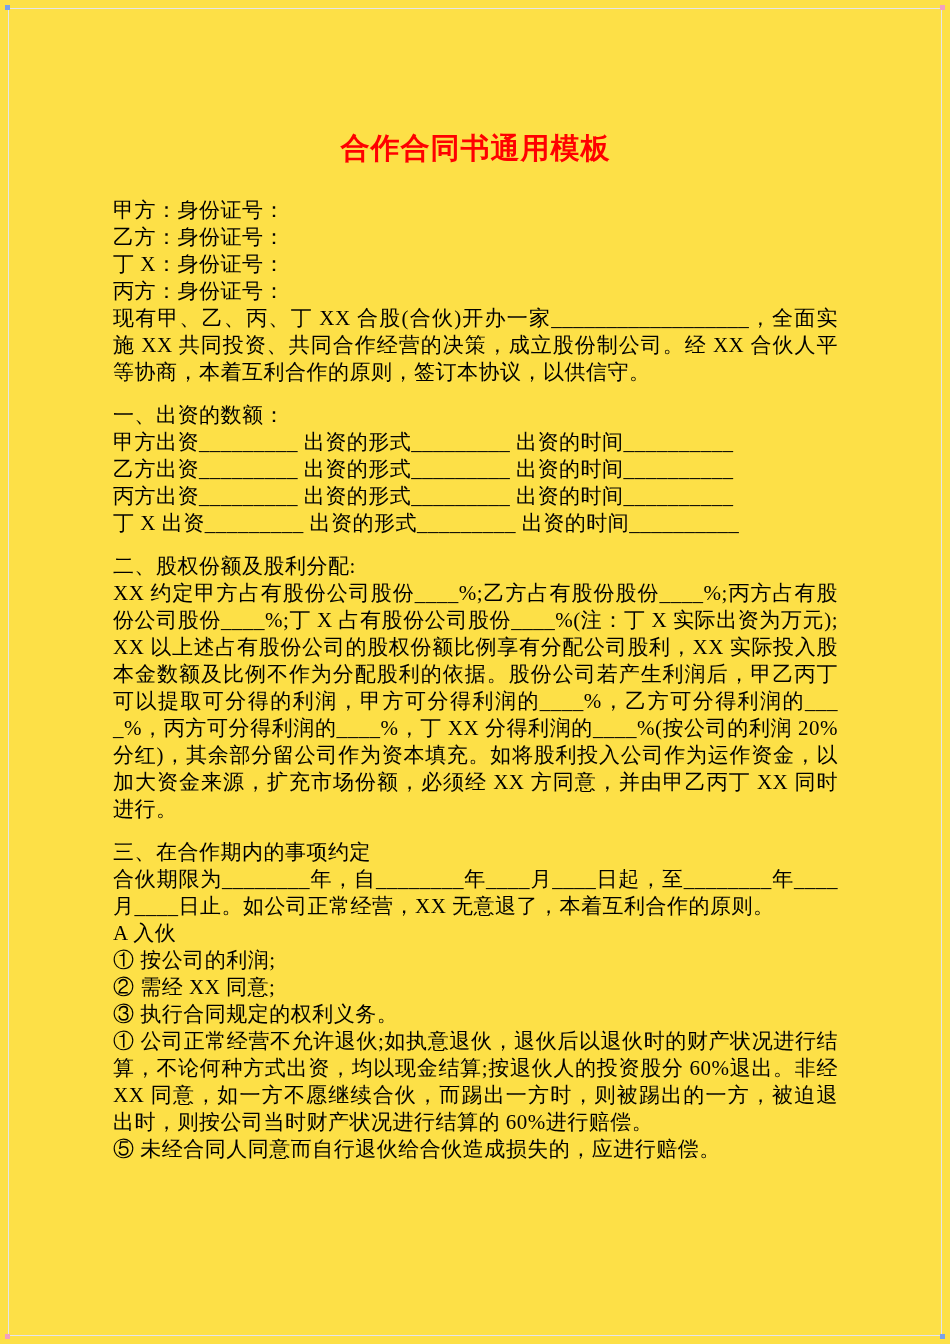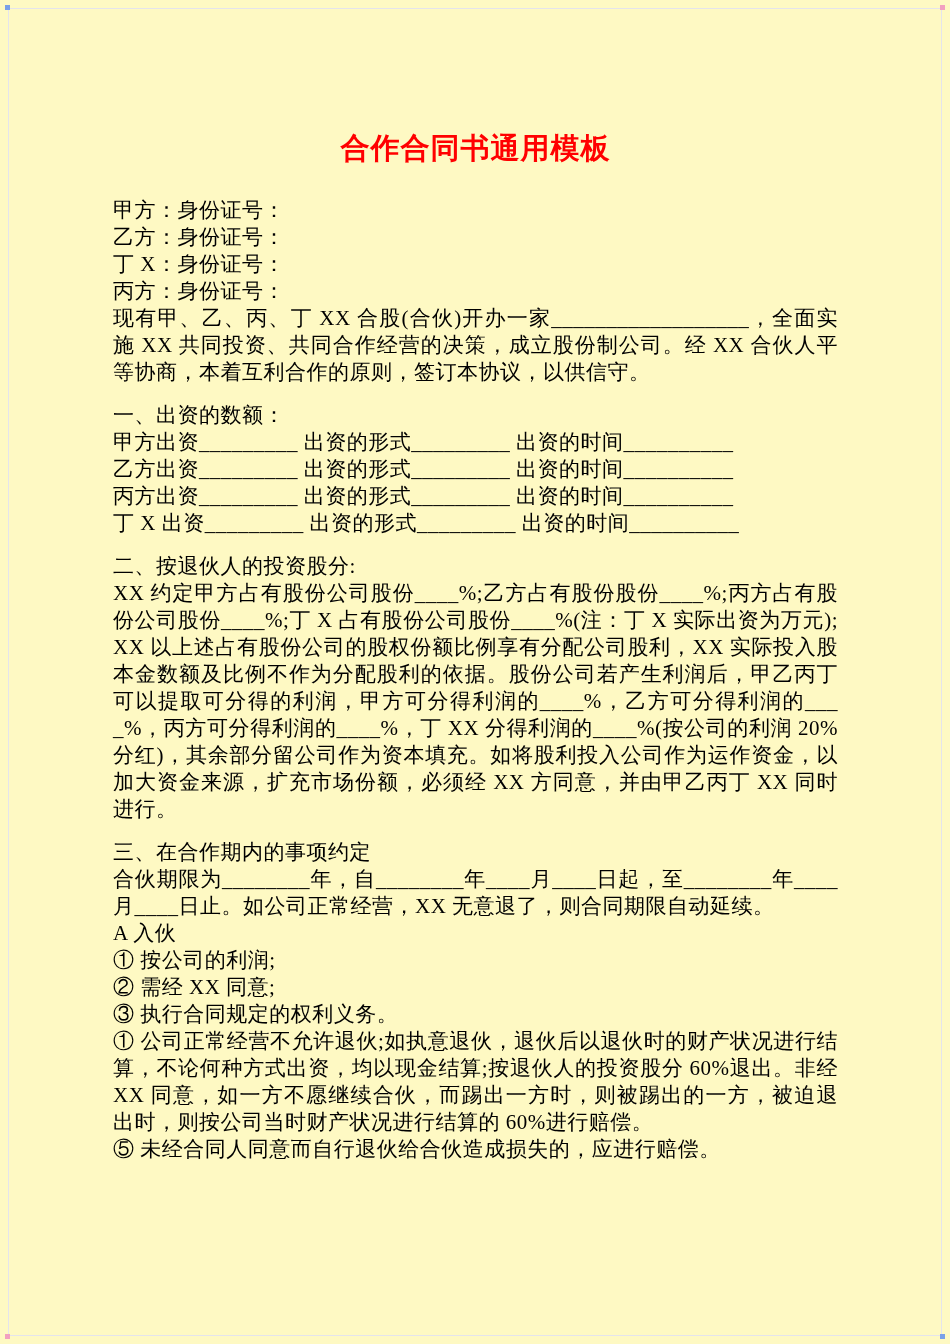--- a/index.html
+++ b/index.html
@@ -1,21 +1,21 @@
 <!DOCTYPE html>
 <html style="--title-red: #ff0000; --frame: #e4e4ec; --corner-blue: #7aa0e8; --corner-pink: #f2a0c0;"><head>
 <meta charset="utf-8">
 <style>
   * { margin: 0; padding: 0; box-sizing: border-box; }
   html, body { background: #ffffff; }
   .page {
     position: relative;
     width: 950px;
     height: 1344px;
-    background: #fef9c3;
+    background: #fde047;
     overflow: hidden;
     padding: 131px 112px 0 113px;
     font-family: "Liberation Serif", "DejaVu Serif", serif;
     color: #000000;
   }
   .frame {
     position: absolute;
     inset: 8px;
     border: 1px solid var(--frame, #e4e4ec);
     pointer-events: none;
@@ -63,26 +63,26 @@
     <p>丁 X：身份证号：</p>
     <p>丙方：身份证号：</p>
     <p>现有甲、乙、丙、丁 XX 合股(合伙)开办一家__________________，全面实施 XX 共同投资、共同合作经营的决策，成立股份制公司。经 XX 合伙人平等协商，本着互利合作的原则，签订本协议，以供信守。</p>
 
     <p class="gap">一、出资的数额：</p>
     <p>甲方出资_________ 出资的形式_________ 出资的时间__________</p>
     <p>乙方出资_________ 出资的形式_________ 出资的时间__________</p>
     <p>丙方出资_________ 出资的形式_________ 出资的时间__________</p>
     <p>丁 X 出资_________ 出资的形式_________ 出资的时间__________</p>
 
-    <p class="gap">二、按退伙人的投资股分:</p>
+    <p class="gap">二、股权份额及股利分配:</p>
     <p>XX 约定甲方占有股份公司股份____%;乙方占有股份股份____%;丙方占有股份公司股份____%;丁 X 占有股份公司股份____%(注：丁 X 实际出资为万元);XX 以上述占有股份公司的股权份额比例享有分配公司股利，XX 实际投入股本金数额及比例不作为分配股利的依据。股份公司若产生利润后，甲乙丙丁可以提取可分得的利润，甲方可分得利润的____%，乙方可分得利润的____%，丙方可分得利润的____%，丁 XX 分得利润的____%(按公司的利润 20%分红)，其余部分留公司作为资本填充。如将股利投入公司作为运作资金，以加大资金来源，扩充市场份额，必须经 XX 方同意，并由甲乙丙丁 XX 同时进行。</p>
 
     <p class="gap">三、在合作期内的事项约定</p>
 
-    <p>合伙期限为________年，自________年____月____日起，至________年____月____日止。如公司正常经营，XX 无意退了，则合同期限自动延续。</p>
+    <p>合伙期限为________年，自________年____月____日起，至________年____月____日止。如公司正常经营，XX 无意退了，本着互利合作的原则。</p>
 
     <p>A 入伙</p>
     <p>① 按公司的利润;</p>
     <p>② 需经 XX 同意;</p>
     <p>③ 执行合同规定的权利义务。</p>
     <p>① 公司正常经营不允许退伙;如执意退伙，退伙后以退伙时的财产状况进行结算，不论何种方式出资，均以现金结算;按退伙人的投资股分 60%退出。非经 XX 同意，如一方不愿继续合伙，而踢出一方时，则被踢出的一方，被迫退出时，则按公司当时财产状况进行结算的 60%进行赔偿。</p>
     <p>⑤ 未经合同人同意而自行退伙给合伙造成损失的，应进行赔偿。</p>
   </div>
 </div>
 

